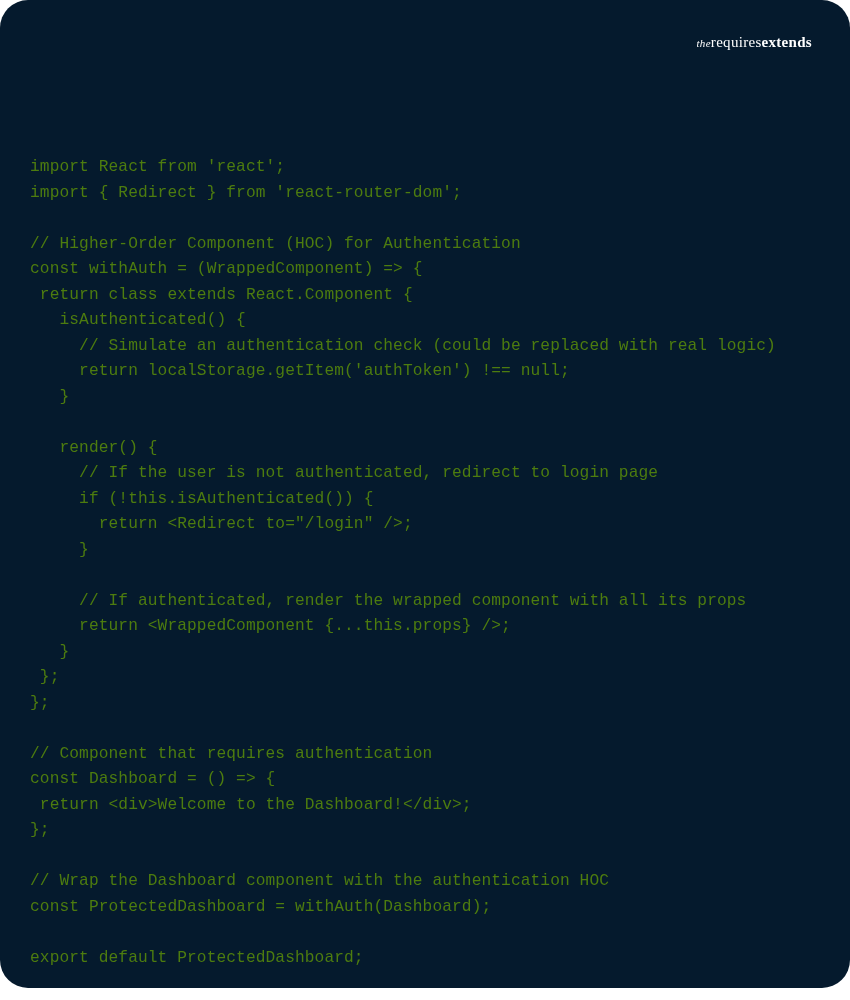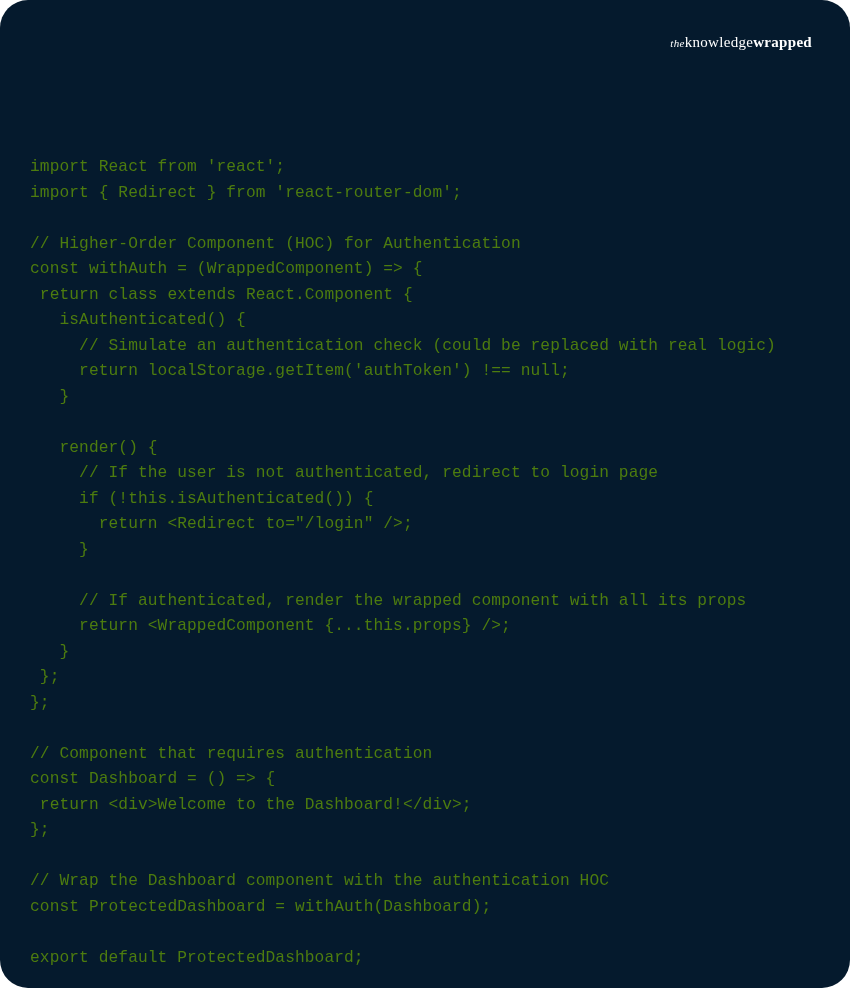--- a/index.html
+++ b/index.html
@@ -51,21 +51,21 @@
       color: #4d7c0f;
       white-space: pre;
       letter-spacing: 0.1px;
     }
   </style>
 </head>
 <body>
 
 <div class="container">
   <div class="brand">
-    <span class="the">the</span><span class="knowledge">knowledge</span><span class="academy">wrapped</span>
+    <span class="the">the</span><span class="knowledge">requires</span><span class="academy">extends</span>
   </div>
   <div class="code-block">import React from 'react'; 
 import { Redirect } from 'react-router-dom'; 
  
 // Higher-Order Component (HOC) for Authentication 
 const withAuth = (WrappedComponent) =&gt; { 
  return class extends React.Component { 
    isAuthenticated() { 
      // Simulate an authentication check (could be replaced with real logic) 
      return localStorage.getItem('authToken') !== null; 

